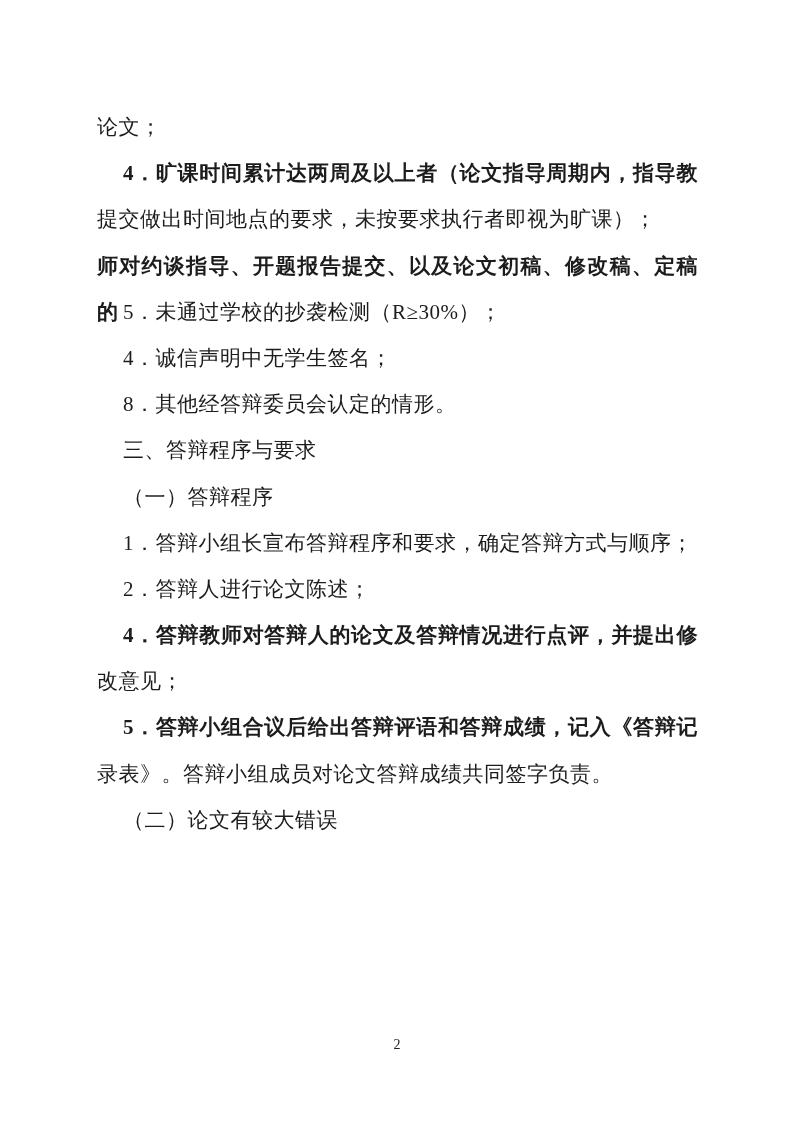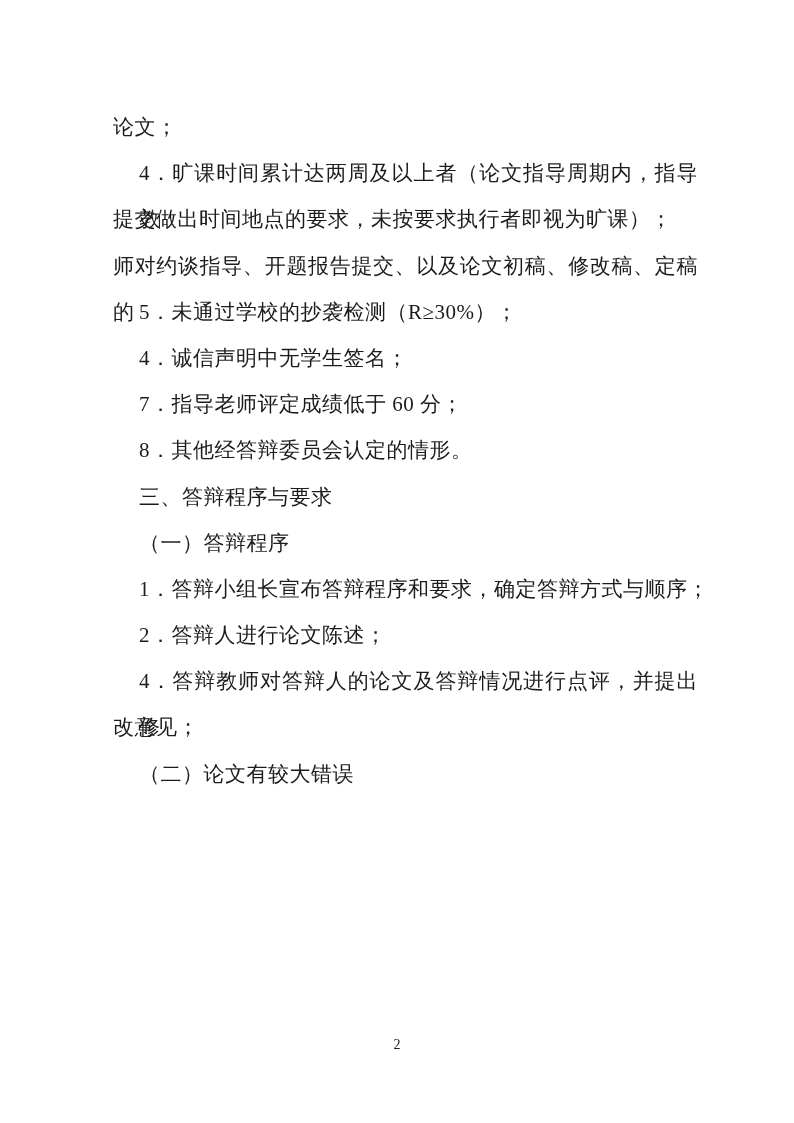--- a/index.html
+++ b/index.html
@@ -28,30 +28,30 @@
     margin: 0;
     padding: 0;
   }
   .para.bold .line {
     font-weight: 400;
   }
   .line {
     height: 46.2px;
     line-height: 46.2px;
     white-space: nowrap;
-    margin-left: 16px;
   }
   .line.indent {
     padding-left: 26px;
   }
   .line.fill {
     white-space: normal;
     text-align: justify;
     text-align-last: justify;
     text-justify: inter-character;
+    font-weight: bold;
   }
   .page-number {
     position: absolute;
     top: 1036px;
     left: 0;
     width: 794px;
     height: 18px;
     line-height: 18px;
     text-align: center;
     font-size: 14px;
@@ -71,39 +71,40 @@
         <div class="line">提交做出时间地点的要求，未按要求执行者即视为旷课）；</div>
         <div class="line fill">师对约谈指导、开题报告提交、以及论文初稿、修改稿、定稿的</div>
       </div>
       <div class="para body">
         <div class="line indent">5．未通过学校的抄袭检测（R≥30%）；</div>
       </div>
       <div class="para body">
         <div class="line indent">4．诚信声明中无学生签名；</div>
       </div>
       <div class="para body">
-        <div class="line indent">7．指导老师评定成绩低于 60 分；</div>
-      </div>
-      <div class="para body">
         <div class="line indent">8．其他经答辩委员会认定的情形。</div>
       </div>
       <div class="para heading bold">
         <div class="line indent">三、答辩程序与要求</div>
       </div>
       <div class="para body">
         <div class="line indent">（一）答辩程序</div>
       </div>
       <div class="para body">
         <div class="line indent">1．答辩小组长宣布答辩程序和要求，确定答辩方式与顺序；</div>
       </div>
       <div class="para body">
         <div class="line indent">2．答辩人进行论文陈述；</div>
       </div>
       <div class="para body">
         <div class="line fill indent">4．答辩教师对答辩人的论文及答辩情况进行点评，并提出修</div>
         <div class="line">改意见；</div>
       </div>
+      <div class="para body">
+        <div class="line fill indent">5．答辩小组合议后给出答辩评语和答辩成绩，记入《答辩记</div>
+        <div class="line">录表》。答辩小组成员对论文答辩成绩共同签字负责。</div>
+      </div>
       <div class="para heading bold">
         <div class="line indent">（二）论文有较大错误</div>
       </div>
     </div>
   <div class="page-number">2</div>
 </div>
 
 </body></html>

